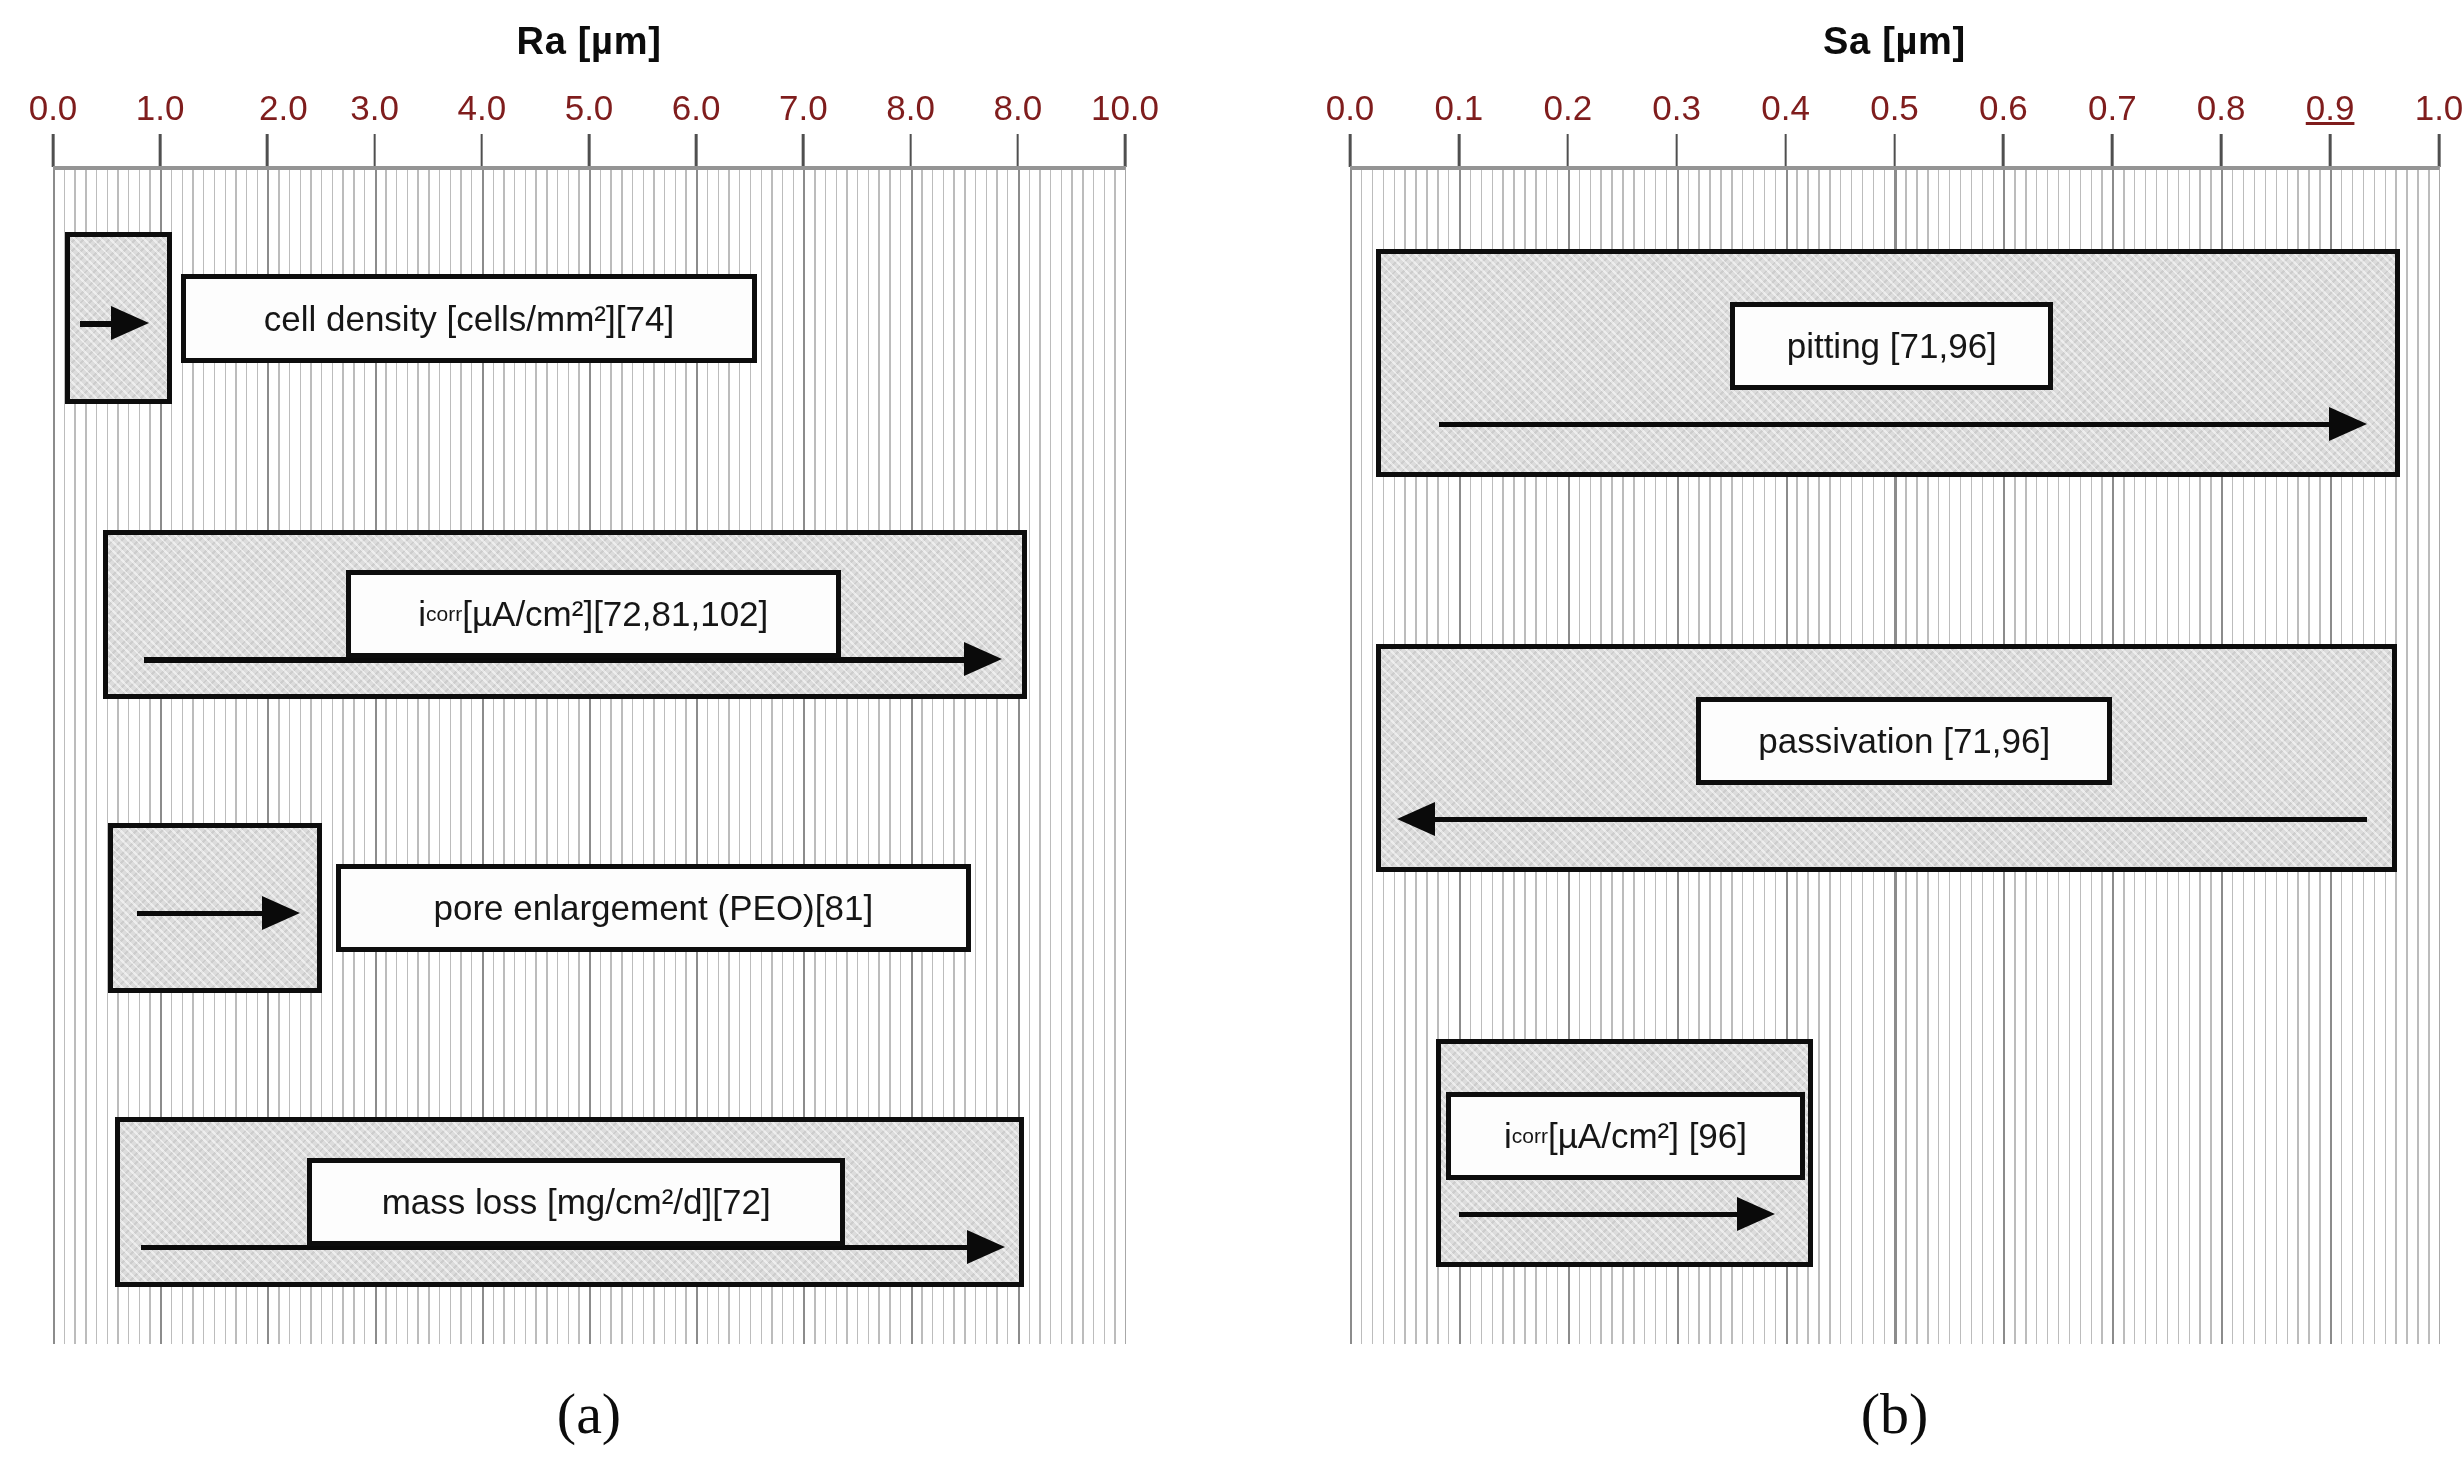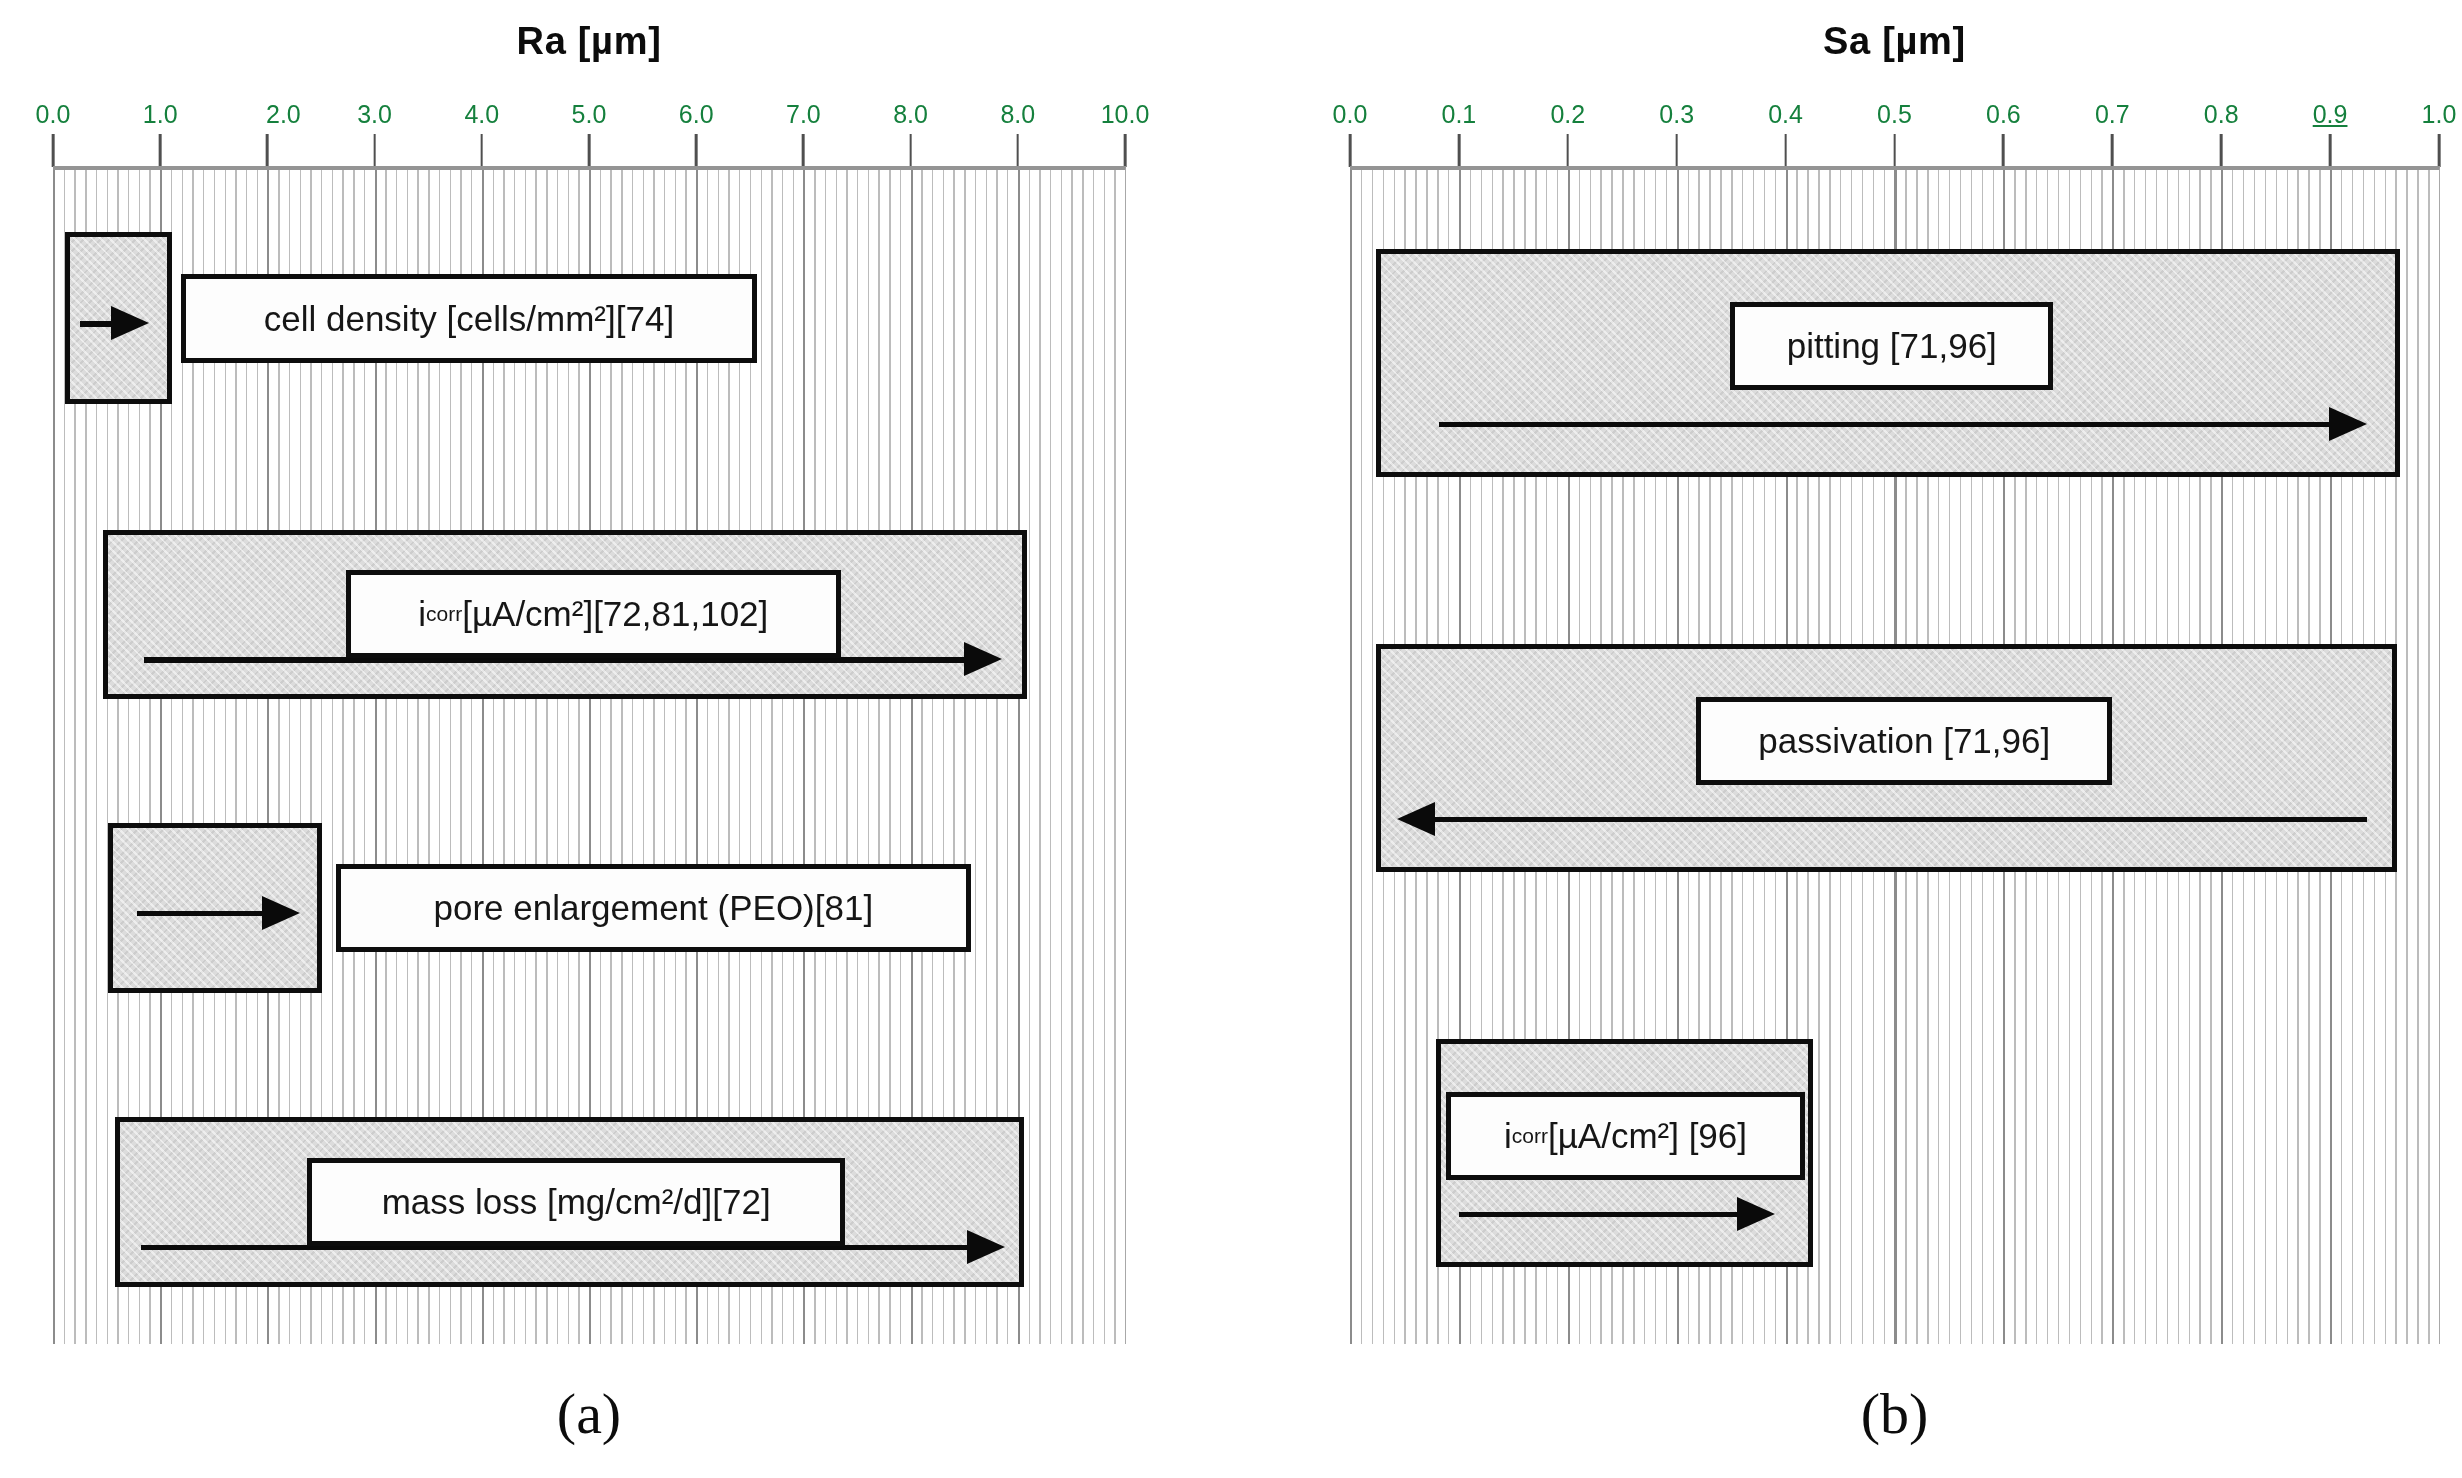--- a/index.html
+++ b/index.html
@@ -9,22 +9,22 @@
   
   .panel-title{position:absolute;top:20.4px;text-align:center;
        font-size:38px;font-weight:bold;color:#0c0c0c;letter-spacing:0.7px;}
   .panel-title.a{left:53px;width:1072px;}
   .panel-title.b{left:1350px;width:1089px;}
 
   
   .axis-row{position:absolute;top:88px;height:78px;}
   .axis-row.a{left:53px;width:1072px;}
   .axis-row.b{left:1350px;width:1089px;}
-  .tick-label{position:absolute;top:12px;transform:translateX(-50%);
-       font-size:25px;color:#15803d;white-space:nowrap;}
+  .tick-label{position:absolute;top:0;transform:translateX(-50%);
+       font-size:35px;color:#7f1d1d;white-space:nowrap;}
   .tick-mark{position:absolute;bottom:-1.4px;width:2.7px;height:33px;background:#4f4f4f;
        transform:translateX(-50%);}
 
   
   .plot{position:absolute;top:166px;height:1174px;background-color:#ffffff;
     border-top:4.1px solid #949494;border-right:1.4px solid #a8a8a8;
     background-image:
       repeating-linear-gradient(to right,#8c8c8c 0px,#8c8c8c 2px,transparent 2px,transparent 10%),
       repeating-linear-gradient(to right,#bcbcbc 0px,#bcbcbc 1.4px,transparent 1.4px,transparent 1%);}
   .plot.a{left:53px;width:1072px;}

